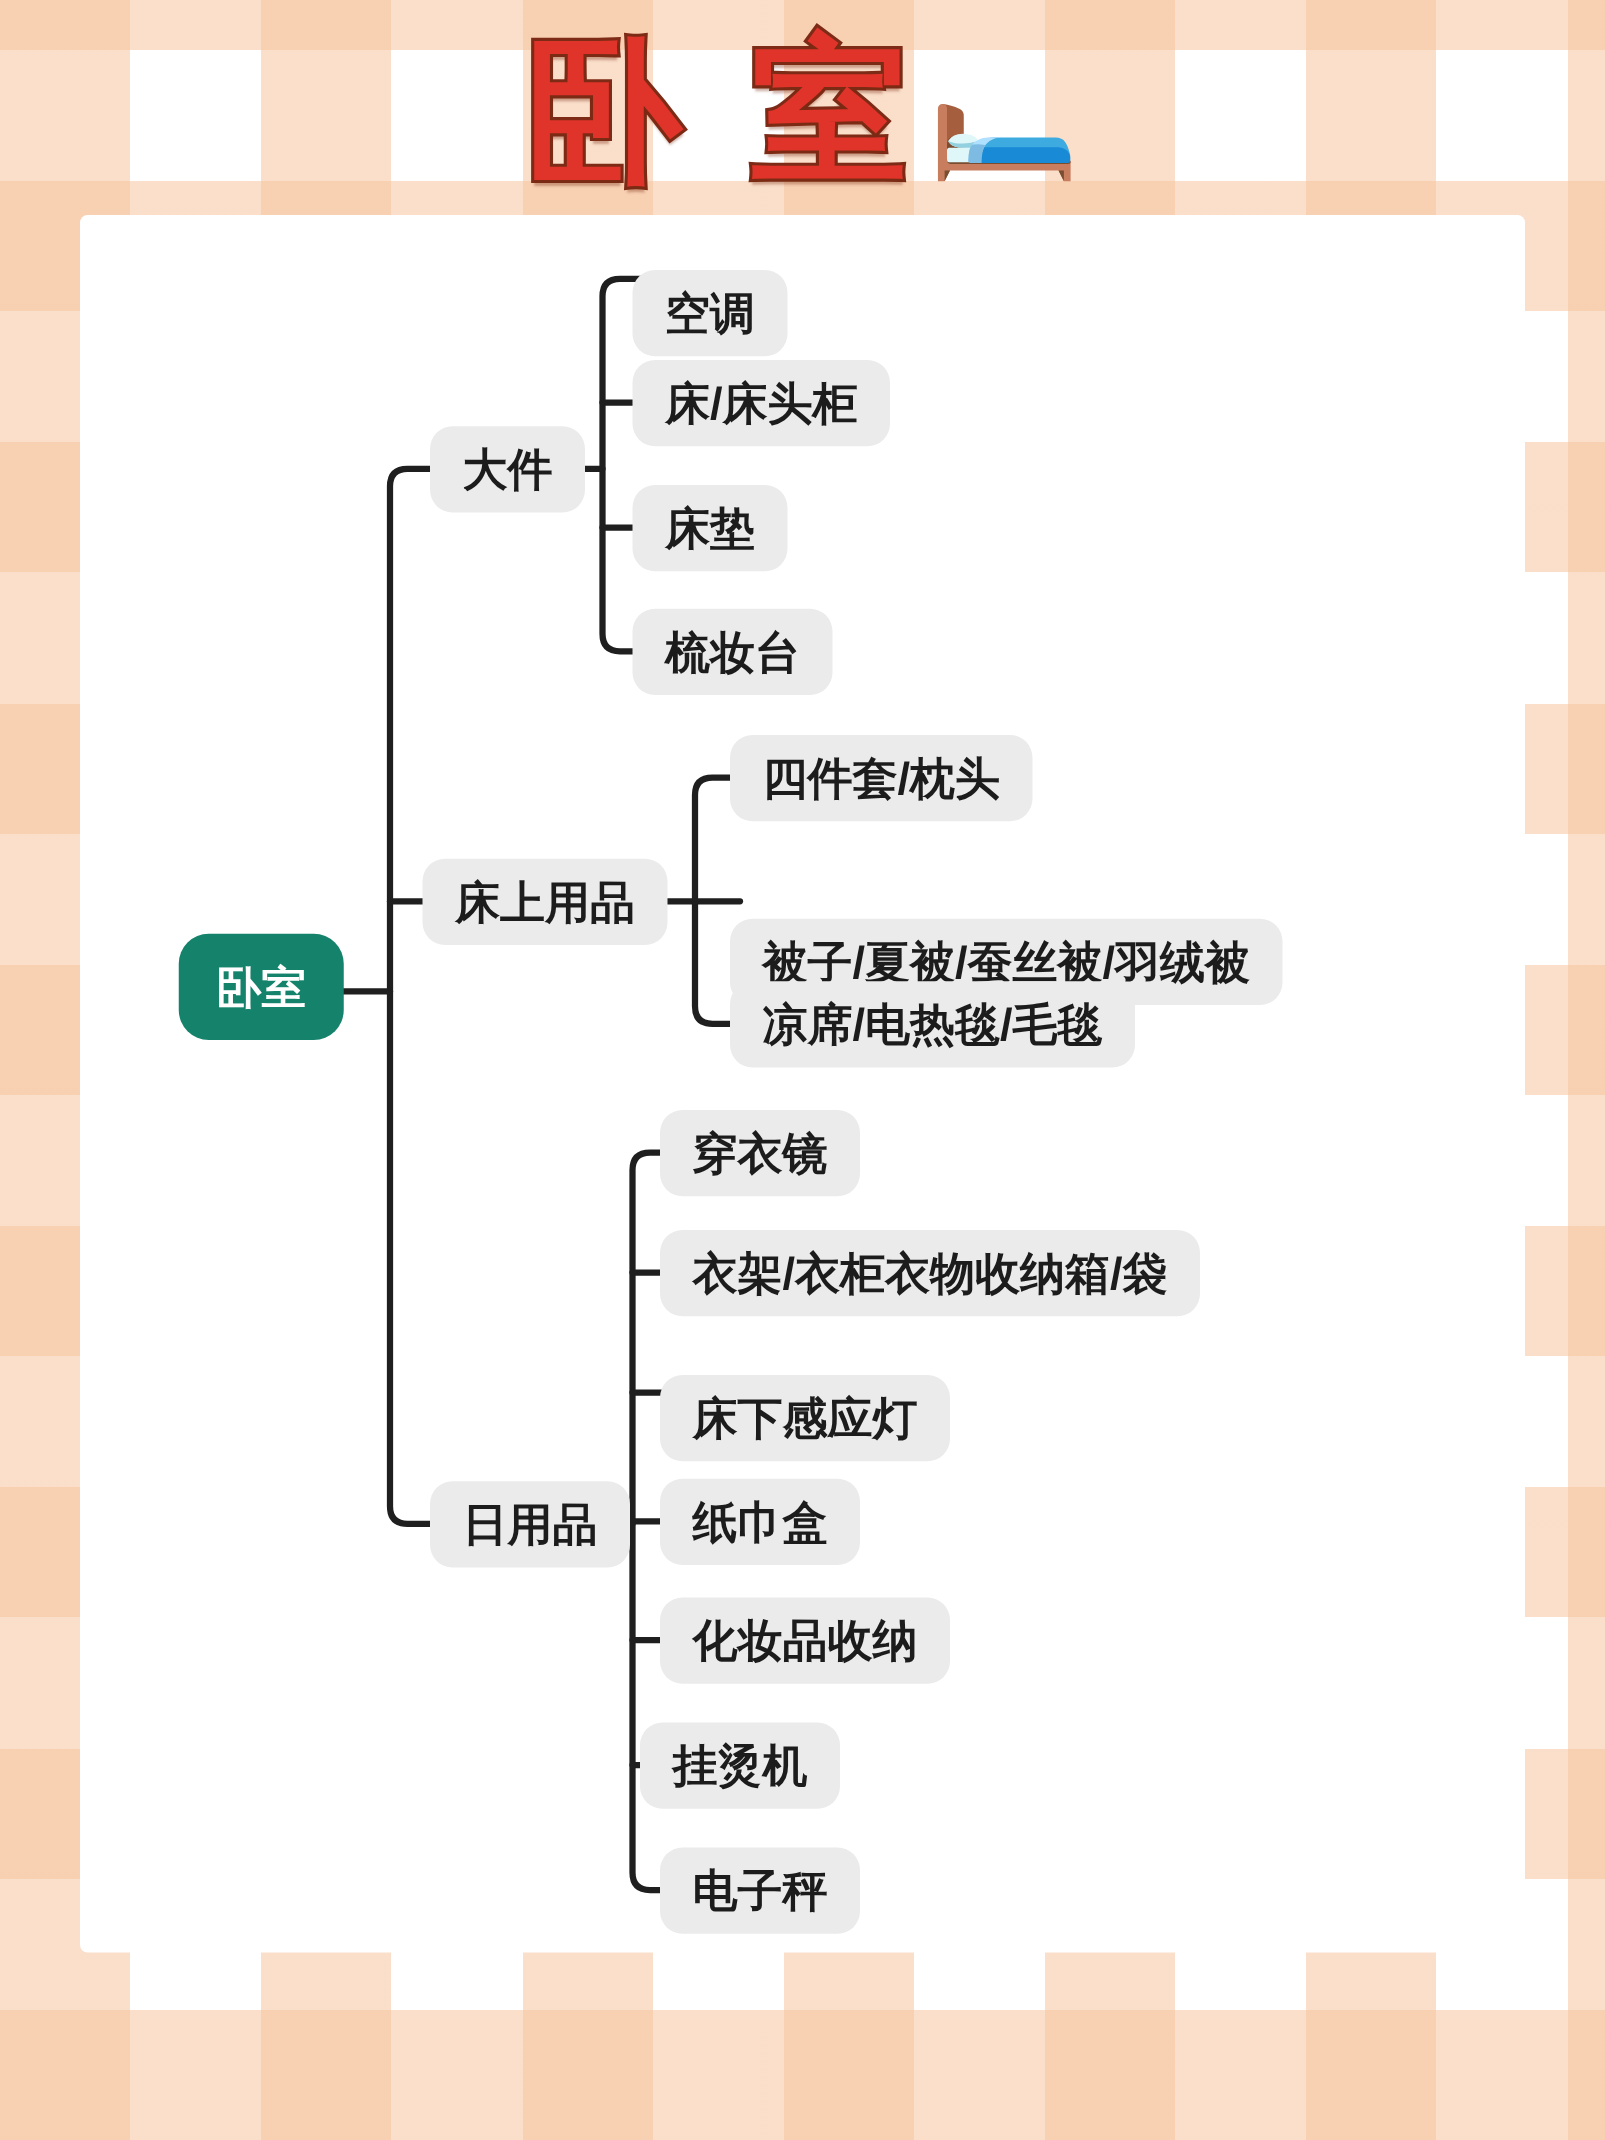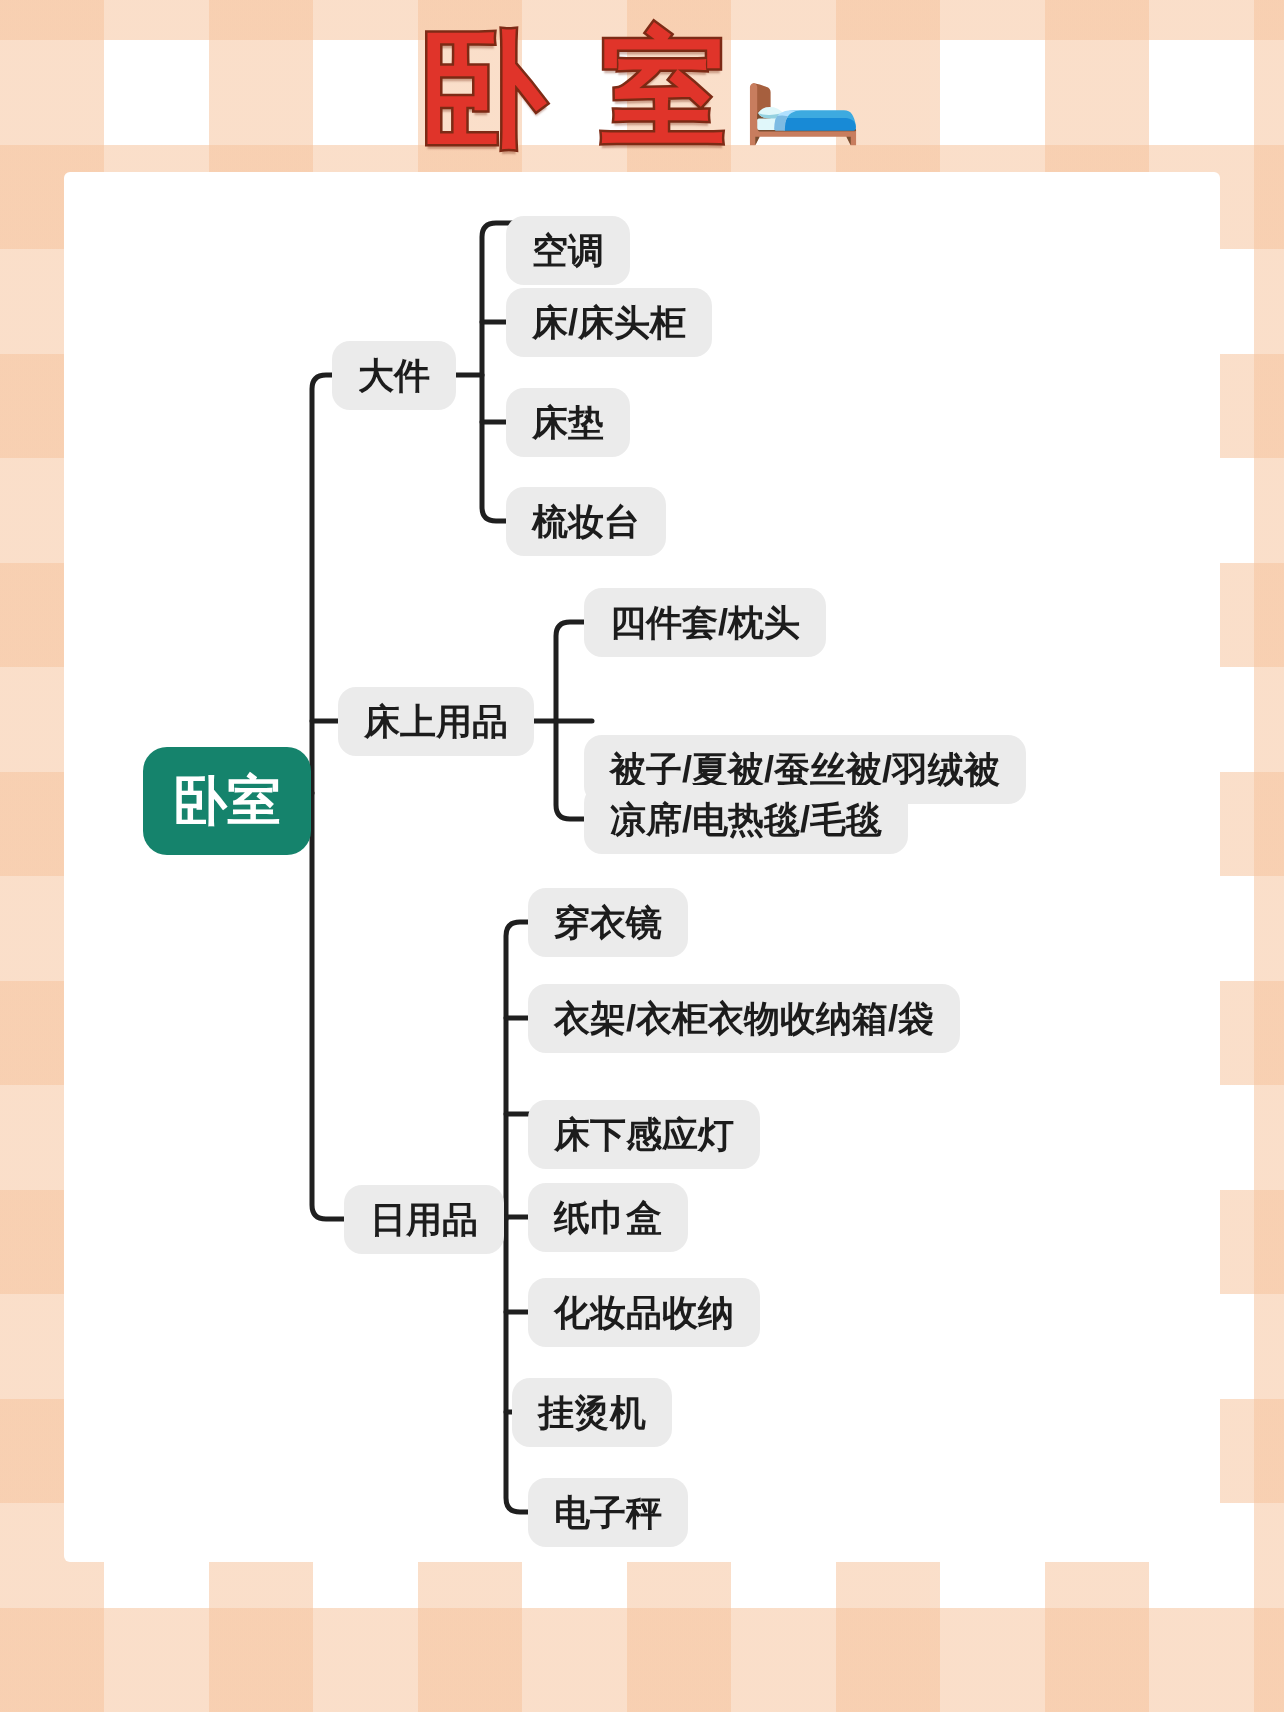--- a/index.html
+++ b/index.html
@@ -68,21 +68,21 @@
     font-size:36px;
     font-weight:600;
     line-height:1.25;
     padding:12px 26px;
     border-radius:18px;
     white-space:nowrap;
   }
   .node.root{
     background:var(--root-bg);
     color:var(--root-text);
-    font-size:54px;
+    font-size:36px;
     font-weight:700;
     padding:20px 30px;
     border-radius:24px;
   }
 </style>
 </head>
 <body>
 
 <div class="page">
 
@@ -111,21 +111,21 @@
     <path d="M 536 922 H 520 Q 506 922 506 936 V 1498 Q 506 1512 520 1512 H 536"></path>
     <path d="M 506 1018 H 536"></path>
     <path d="M 506 1114 H 536"></path>
     <path d="M 506 1217 H 536"></path>
     <path d="M 506 1312 H 536"></path>
     <path d="M 506 1412 H 536"></path>
   </svg>
 
   <div class="node root" style="left:143px;top:747px;">卧室</div>
 
-  <div class="node" style="left:332px;top:341px;">大件</div>
+  <div class="node" style="left:344px;top:341px;">大件</div>
   <div class="node" style="left:338px;top:687px;">床上用品</div>
   <div class="node" style="left:344px;top:1185px;">日用品</div>
 
   <div class="node" style="left:506px;top:189px;margin-top:27px;">空调</div>
   <div class="node" style="left:506px;top:288px;">床/床头柜</div>
   <div class="node" style="left:506px;top:388px;">床垫</div>
   <div class="node" style="left:506px;top:487px;">梳妆台</div>
 
   <div class="node" style="left:584px;top:588px;">四件套/枕头</div>
   <div class="node" style="left:584px;top:687px;margin-top:48px;">被子/夏被/蚕丝被/羽绒被</div>

